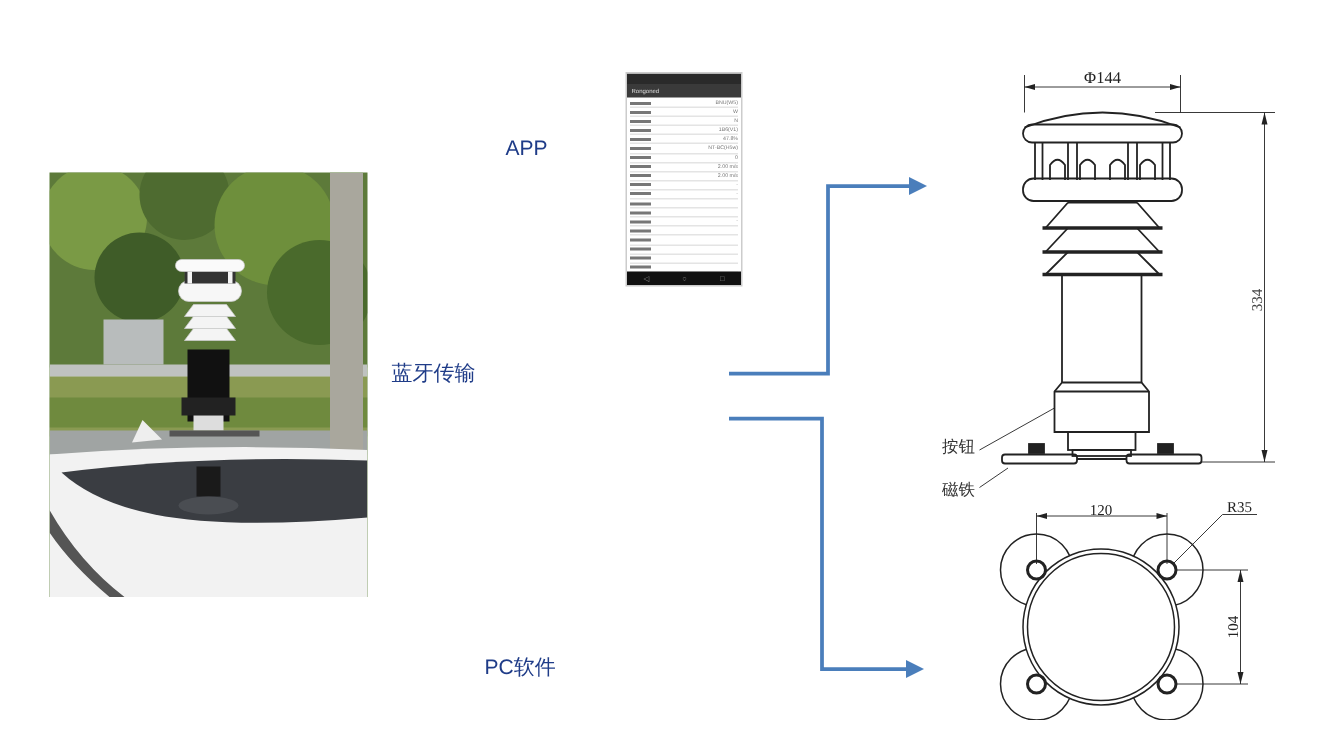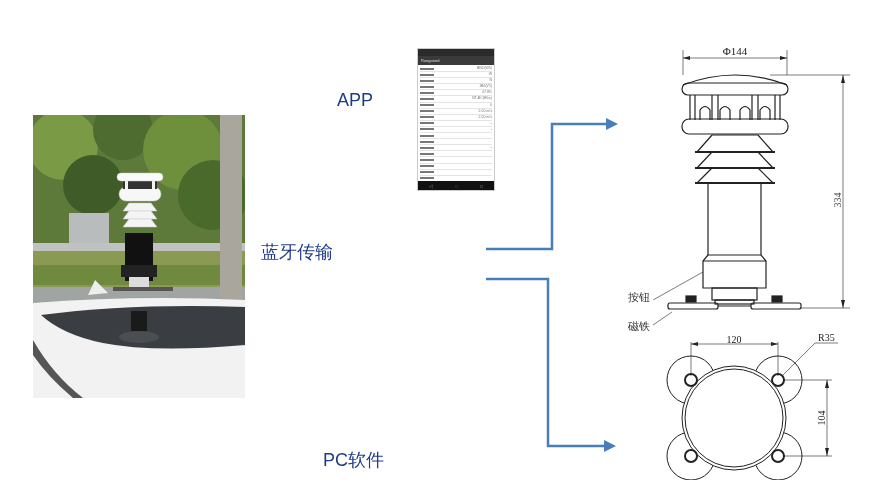--- a/index.html
+++ b/index.html
@@ -1,19 +1,19 @@
 <!DOCTYPE html>
 <html><head>
 <meta charset="utf-8">
 <style>
   html, body { margin: 0; padding: 0; background: #ffffff; }
   body { width: 880px; height: 488px; position: relative; overflow: hidden;
          font-family: "Liberation Sans", "DejaVu Sans", sans-serif; }
   .abs { position: absolute; }
-  .label { color: #1f3c88; font-size: 18px; white-space: nowrap; }
+  .label { color: #1f3c88; font-size: 14px; white-space: nowrap; }
   
   .photo { left: 33px; top: 115px; width: 212px; height: 283px; overflow: hidden; background: #6d8a4a; }
   
   .phone { left: 417px; top: 48px; width: 78px; height: 143px; background: #fff; border: 1px solid #ccc; box-sizing: border-box; overflow: hidden; }
   .phone .status { height: 7px; background: #2a2a2a; }
   .phone .appbar { height: 9px; background: #3a3a3a; color: #ddd; font-size: 4px; line-height: 9px; padding-left: 3px; }
   .phone .rows { padding: 1px 2px; }
   .phone .row { display: flex; justify-content: space-between; height: 5.1px; border-bottom: 1px solid #e4e4e4; font-size: 3.5px; line-height: 5px; color: #555; }
   .phone .row .k { width: 14px; background: #777; height: 2px; margin-top: 1.5px; }
   .phone .row .v { color: #777; }
@@ -164,21 +164,21 @@
     </div>
   <div class="navbar">
     <span>◁</span>
     <span>○</span>
     <span>□</span>
   </div>
 </div>
 
 <div class="abs label" style="left:261px; top:240px;">蓝牙传输</div>
 
-<div class="abs label" style="left:323px; top:448px;text-align:right;">PC软件</div>
+<div class="abs label" style="left:323px; top:436px;text-align:right;">PC软件</div>
 
 <svg class="abs" style="left:0; top:0;" width="880" height="488">
   <g stroke="#4a7ebb" stroke-width="2.5" fill="none">
     <polyline points="486,249 552,249 552,124 608,124"></polyline>
   </g>
   <polygon points="606,118 618,124 606,130" fill="#4a7ebb"></polygon>
   <g stroke="#4a7ebb" stroke-width="2.5" fill="none">
     <polyline points="486,279 548,279 548,446 606,446"></polyline>
   </g>
   <polygon points="604,440 616,446 604,452" fill="#4a7ebb"></polygon>

